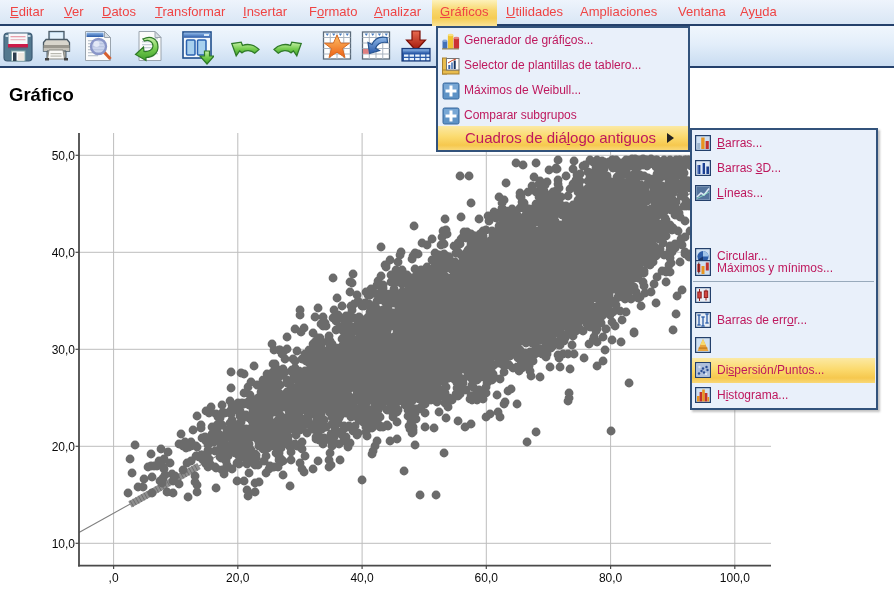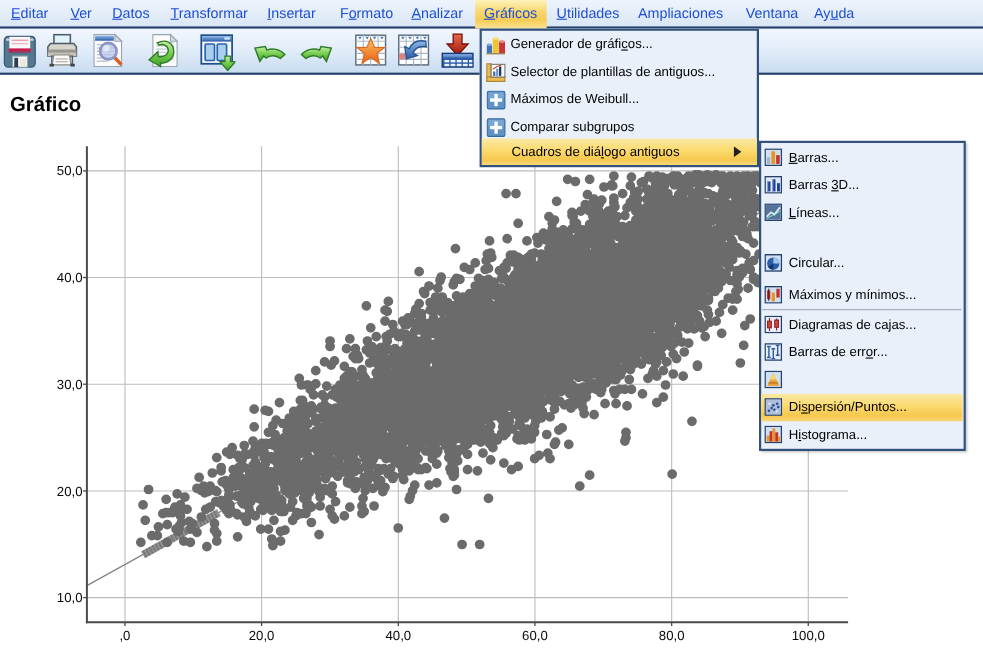--- a/index.html
+++ b/index.html
@@ -2,27 +2,27 @@
 <html><head><meta charset="utf-8">
 <style>
   html,body{margin:0;padding:0}
   body{width:894px;height:597px;position:relative;overflow:hidden;background:#fff;
        font-family:"Liberation Sans",sans-serif;-webkit-font-smoothing:antialiased}
   .abs{position:absolute}
   #menubar{left:0;top:0;width:894px;height:23.5px;background:linear-gradient(#eef4fc,#d9e6f5);z-index:30}
   #mbline{left:0;top:23.5px;width:894px;height:2px;background:#24406b;z-index:30}
   #toolbar{left:0;top:25.5px;width:894px;height:40px;background:linear-gradient(#f0f6fd,#e3eefa 45%,#c9dcf1);z-index:20}
   #tbline{left:0;top:65.5px;width:894px;height:2.5px;background:#24406b;z-index:20}
-  .mi{position:absolute;top:0;height:23.5px;line-height:23.5px;font-size:13px;color:#1d4ed8;z-index:32;white-space:pre}
+  .mi{position:absolute;top:0;height:23.5px;line-height:23.5px;font-size:13px;color:#ef4444;z-index:32;white-space:pre}
   #ghl{left:432px;top:0;width:65px;height:25.5px;z-index:31;
        background:linear-gradient(#fdf2bb,#f8d76e 40%,#f5cc55 70%,#fae396);}
   .panel{background:#e9f0fa;border:2px solid #32527b;z-index:40}
   #dropdown{left:436px;top:25.5px;width:250px;height:122.5px;}
   #submenu{left:690px;top:128px;width:183.5px;height:278px;box-shadow:2px 2px 2px rgba(120,120,120,.45)}
-  .ditem{position:absolute;left:0;width:100%;height:25px;line-height:25px;font-size:12px;color:#000000;white-space:pre}
+  .ditem{position:absolute;left:0;width:100%;height:25px;line-height:25px;font-size:12px;color:#be185d;white-space:pre}
   .ditem .txt{position:absolute;left:26px;top:0}
   .ditem svg{position:absolute;left:4px;top:4px}
   .sitem .txt{position:absolute;left:25px;top:0}
   .sitem svg{position:absolute;left:3px;top:4px}
   #hl1{position:absolute;left:0;top:98.5px;width:250px;height:24px;
        background:linear-gradient(#fbe9a4,#fbda6e 45%,#f6c84e 80%,#f9d877)}
   #hl2{position:absolute;left:0;top:228px;width:183px;height:25px;
        background:linear-gradient(#fbe9a4,#fbda6e 45%,#f6c84e 80%,#f9d877)}
   .sep{position:absolute;left:1px;width:181px;border-top:1px solid #9ab;}
   u{text-decoration:underline}
@@ -478,35 +478,35 @@
         <rect x="0" y="16.2" width="17" height="1.3" fill="#9a8a60"></rect>
       </svg><span class="txt">Generador de gráfi<u>c</u>os...</span></div>
   <div class="ditem" style="top:25.5px"><svg width="18" height="18" viewBox="0 0 18 18">
         <rect x="0.5" y="1" width="4" height="16" fill="#e8bc4e" stroke="#a9812f" stroke-width="1"></rect>
         <rect x="0.5" y="13" width="16.5" height="4" fill="#e8bc4e" stroke="#a9812f" stroke-width="1"></rect>
         <rect x="4.5" y="1.5" width="12.5" height="11.5" fill="#fff" stroke="#777" stroke-width="1"></rect>
         <rect x="6.3" y="8" width="2" height="4" fill="#3a62a8"></rect>
         <rect x="9" y="5.5" width="2" height="6.5" fill="#6d93c8"></rect>
         <rect x="11.7" y="3.5" width="2" height="8.5" fill="#16325e"></rect>
         <path d="M6 6 L10 3.5 L14 2" stroke="#cc4422" stroke-width="1" fill="none"></path>
-      </svg><span class="txt">Selector de plantillas de antiguos...</span></div>
+      </svg><span class="txt">Selector de plantillas de tablero...</span></div>
   <div class="ditem" style="top:50.5px"><svg width="18" height="18" viewBox="0 0 18 18">
         <rect x="1" y="1" width="16" height="16" rx="1.5" fill="#5f93c6" stroke="#38699e" stroke-width="1"></rect>
         <rect x="2" y="2" width="14" height="6" rx="1" fill="#7eadd8" opacity=".8"></rect>
         <rect x="7.5" y="3.5" width="3" height="11" fill="#fff"></rect>
         <rect x="3.5" y="7.5" width="11" height="3" fill="#fff"></rect>
       </svg><span class="txt">Máximos de Weibull...</span></div>
   <div class="ditem" style="top:75.5px"><svg width="18" height="18" viewBox="0 0 18 18">
         <rect x="1" y="1" width="16" height="16" rx="1.5" fill="#5f93c6" stroke="#38699e" stroke-width="1"></rect>
         <rect x="2" y="2" width="14" height="6" rx="1" fill="#7eadd8" opacity=".8"></rect>
         <rect x="7.5" y="3.5" width="3" height="11" fill="#fff"></rect>
         <rect x="3.5" y="7.5" width="11" height="3" fill="#fff"></rect>
       </svg><span class="txt">Comparar subgrupos</span></div>
   <div id="hl1"></div>
-  <div class="ditem" style="top:98.5px;height:24px;line-height:24px"><span class="txt" style="left:27px;font-size:12px">Cuadros de diá<u>l</u>ogo antiguos</span>
+  <div class="ditem" style="top:98.5px;height:24px;line-height:24px"><span class="txt" style="left:27px;font-size:15px">Cuadros de diá<u>l</u>ogo antiguos</span>
     <svg style="left:229px;top:7px" width="7" height="10" viewBox="0 0 7 10">
         <path d="M0 0L7 5L0 10z" fill="#222"></path>
       </svg>
   </div>
 </div>
 <div id="submenu" class="abs panel">
   <div id="hl2"></div>
   <div class="ditem sitem" style="top:1px" id="r0"><svg width="16" height="16" viewBox="0 0 16 16">
         <rect x="0.5" y="0.5" width="15" height="15" fill="#cfe0f2" stroke="#24406b" stroke-width="1.4"></rect>
         <rect x="2.2" y="8" width="3" height="6" fill="#9fb6cf"></rect>
@@ -520,41 +520,41 @@
         <rect x="11.4" y="6.5" width="2.6" height="7.5" fill="#1c3f8f"></rect>
         <rect x="2.4" y="5" width="1" height="9" fill="#8fa9e0"></rect>
         <rect x="7" y="3" width="1" height="11" fill="#8fa9e0"></rect>
       </svg><span class="txt">Barras <u>3</u>D...</span></div>
   <div class="ditem sitem" style="top:50.5px"><svg width="16" height="16" viewBox="0 0 16 16">
         <rect x="0.5" y="0.5" width="15" height="15" fill="#cfe0f2" stroke="#24406b" stroke-width="1.4"></rect>
         <rect x="1.4" y="1.4" width="13.2" height="13.2" fill="#55749c"></rect>
         <path d="M2 12 L6 8 L9 10 L14 3.5" stroke="#dce8f5" stroke-width="1.6" fill="none"></path>
         <path d="M2 13.5 L7 11 L14 7" stroke="#9fc" stroke-width="1" fill="none" opacity=".7"></path>
       </svg><span class="txt"><u>L</u>íneas...</span></div>
-  <div class="ditem sitem" style="top:97px"><svg width="16" height="16" viewBox="0 0 16 16">
+  <div class="ditem sitem" style="top:114px"><svg width="16" height="16" viewBox="0 0 16 16">
         <rect x="0.5" y="0.5" width="15" height="15" fill="#cfe0f2" stroke="#24406b" stroke-width="1.4"></rect>
         <circle cx="8" cy="8.6" r="5.6" fill="#2b5ca8"></circle>
         <path d="M8 8.6 L13.6 8.6 A5.6 5.6 0 0 0 8 3 z" fill="#9fc3e8"></path>
         <path d="M8 8.6 L3.2 11.5 A5.6 5.6 0 0 0 8 14.2 z" fill="#17356b"></path>
       </svg><span class="txt">Circular...</span></div>
   <div class="ditem sitem" style="top:125.5px"><svg width="16" height="16" viewBox="0 0 16 16">
         <rect x="0.5" y="0.5" width="15" height="15" fill="#cfe0f2" stroke="#24406b" stroke-width="1.4"></rect>
         <rect x="2.3" y="4" width="3" height="8" fill="#c3312e"></rect>
         <rect x="6.5" y="6" width="3" height="8" fill="#e8941f"></rect>
         <rect x="10.8" y="2.5" width="3" height="8" fill="#c3312e"></rect>
         <line x1="3.8" y1="2.5" x2="3.8" y2="13.5" stroke="#5a1a1a" stroke-width="1"></line>
       </svg><span class="txt">Máximos y mínimos...</span></div>
   <div class="sep" style="top:151px"></div>
   <div class="ditem sitem" style="top:153px"><svg width="16" height="16" viewBox="0 0 16 16">
         <rect x="0.5" y="0.5" width="15" height="15" fill="#e8eef6" stroke="#24406b" stroke-width="1.4"></rect>
         <line x1="4.5" y1="2" x2="4.5" y2="14" stroke="#902020" stroke-width="1"></line>
         <rect x="2.8" y="5" width="3.4" height="6" fill="#d24540" stroke="#902020" stroke-width="1"></rect>
         <line x1="11" y1="2.5" x2="11" y2="13.5" stroke="#902020" stroke-width="1"></line>
         <rect x="9.3" y="4" width="3.4" height="6.5" fill="#d24540" stroke="#902020" stroke-width="1"></rect>
-      </svg><span class="txt">Diagramas de cajas...</span></div>
+      </svg></div>
   <div class="ditem sitem" style="top:178px"><svg width="16" height="16" viewBox="0 0 16 16">
         <rect x="0.5" y="0.5" width="15" height="15" fill="#e8eef6" stroke="#24406b" stroke-width="1.4"></rect>
         <g stroke="#2b5ca8" stroke-width="1.3">
           <line x1="4" y1="3" x2="4" y2="13"></line>
           <line x1="2.3" y1="3" x2="5.7" y2="3"></line>
           <line x1="2.3" y1="13" x2="5.7" y2="13"></line>
           <line x1="8" y1="5" x2="8" y2="14"></line>
           <line x1="6.3" y1="5" x2="9.7" y2="5"></line>
           <line x1="6.3" y1="14" x2="9.7" y2="14"></line>
           <line x1="12" y1="2" x2="12" y2="11"></line>

